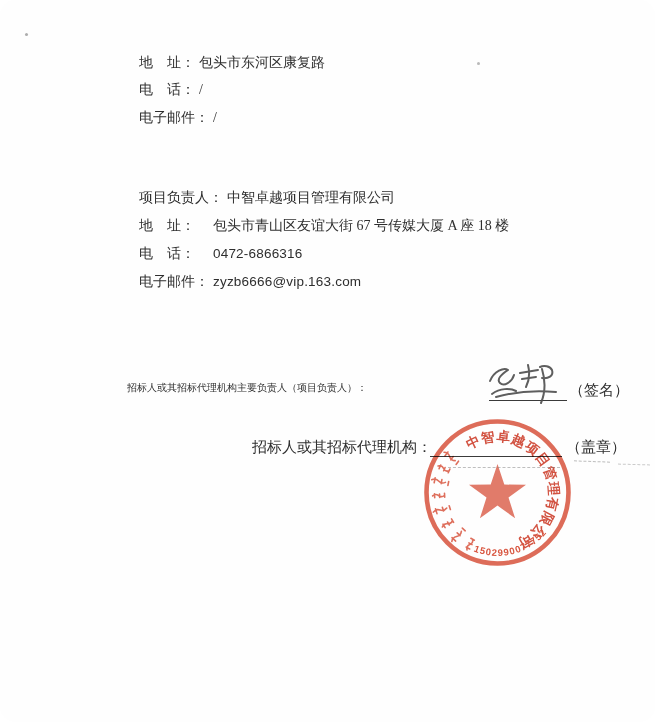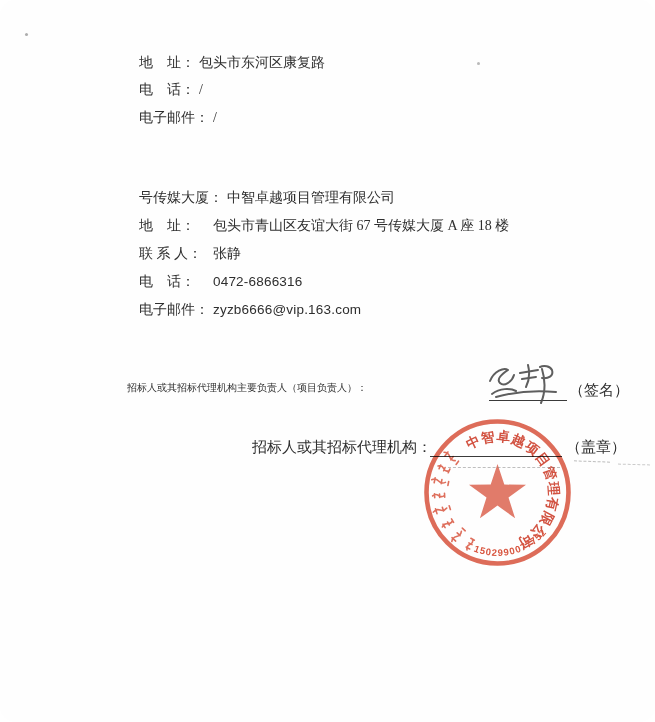--- a/index.html
+++ b/index.html
@@ -56,27 +56,24 @@
     <div class="line">
       <span class="label">电　话：</span><span class="value">/</span>
     </div>
     <div class="line">
       <span class="label">电子邮件：</span><span class="value">/</span>
     </div>
   </div>
 
   <div class="block" id="agency-block">
     <div class="line">
-      <span class="label">号传媒大厦：</span><span class="value">中智卓越项目管理有限公司</span>
+      <span class="label">项目负责人：</span><span class="value">中智卓越项目管理有限公司</span>
     </div>
     <div class="line">
       <span class="label wide">地　址：</span><span class="value">包头市青山区友谊大街 67 号传媒大厦 A 座 18 楼</span>
-    </div>
-    <div class="line">
-      <span class="label wide">联 系 人：</span><span class="value">张静</span>
     </div>
     <div class="line">
       <span class="label wide">电　话：</span><span class="value mono-sans">0472-6866316</span>
     </div>
     <div class="line">
       <span class="label wide">电子邮件：</span><span class="value mono-sans">zyzb6666@vip.163.com</span>
     </div>
   </div>
 
   <div class="sig-row-label">招标人或其招标代理机构主要负责人（项目负责人）：</div>

